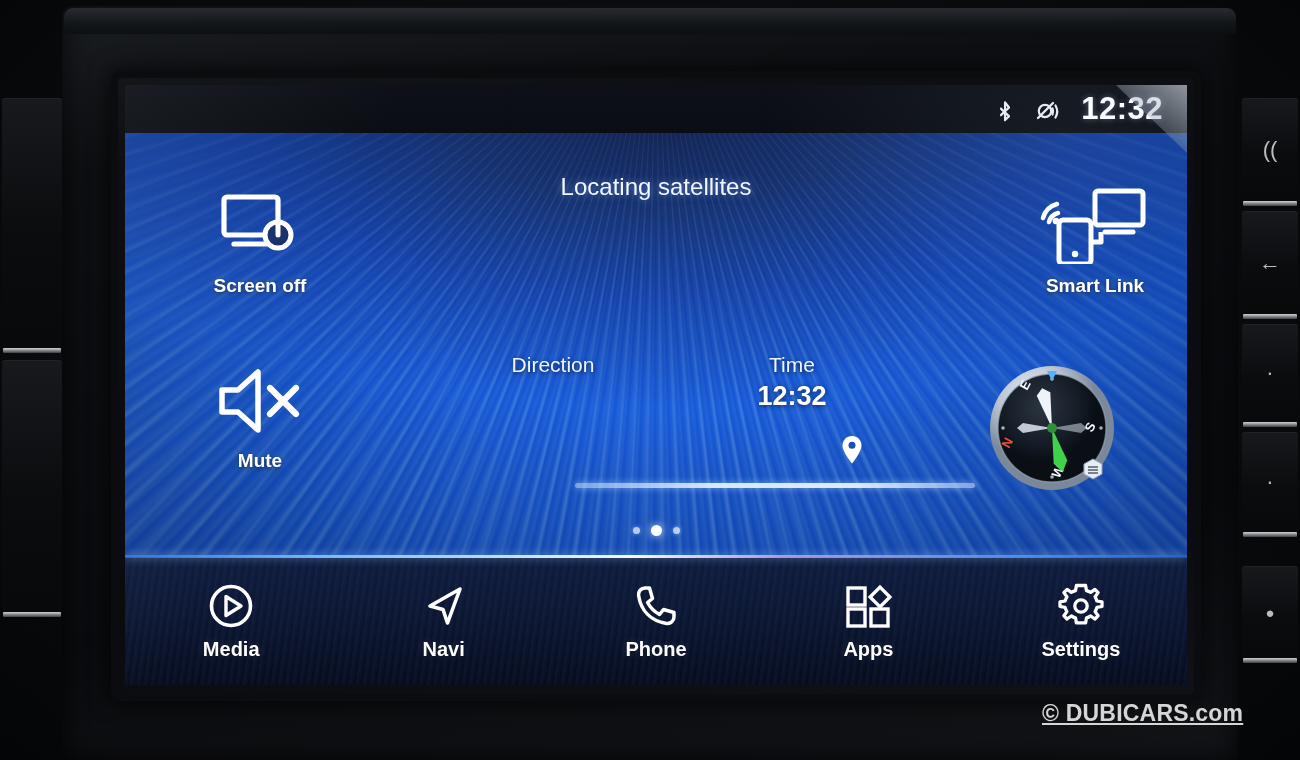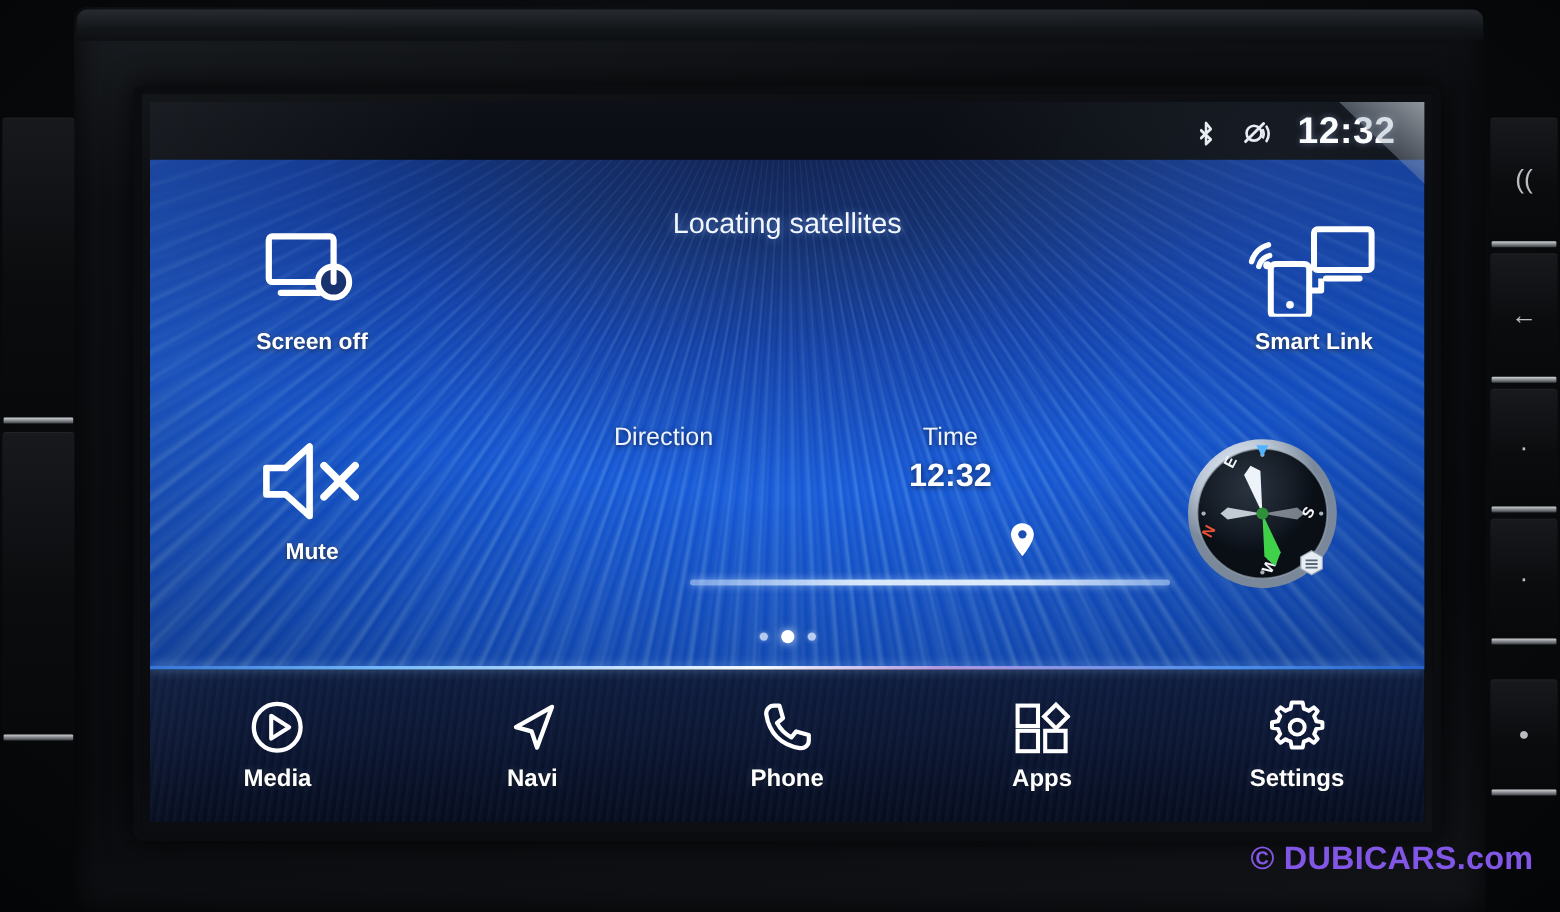--- a/index.html
+++ b/index.html
@@ -354,27 +354,28 @@
     clip-path: polygon(100% 0, 100% 100%, 8% 0);
     z-index: 10;
     pointer-events: none;
   }
 
   
   .watermark {
     position: absolute;
     left: 1042px;
     top: 700px;
-    color: #8b5cf6;
-    font-size: 27px;
+    color: #e5e5e5;
+    font-size: 23px;
     font-weight: bold;
     letter-spacing: .2px;
     opacity: .93;
     z-index: 12;
     white-space: nowrap;
+    text-decoration: underline;
   }
 
   
   .screen-frame {
     position: absolute;
     left: 118px; top: 78px;
     width: 1076px; height: 616px;
     border-radius: 3px;
     box-shadow: 0 0 0 7px #0a0c10, 0 0 22px 8px rgba(0,0,0,.75);
     pointer-events: none;

